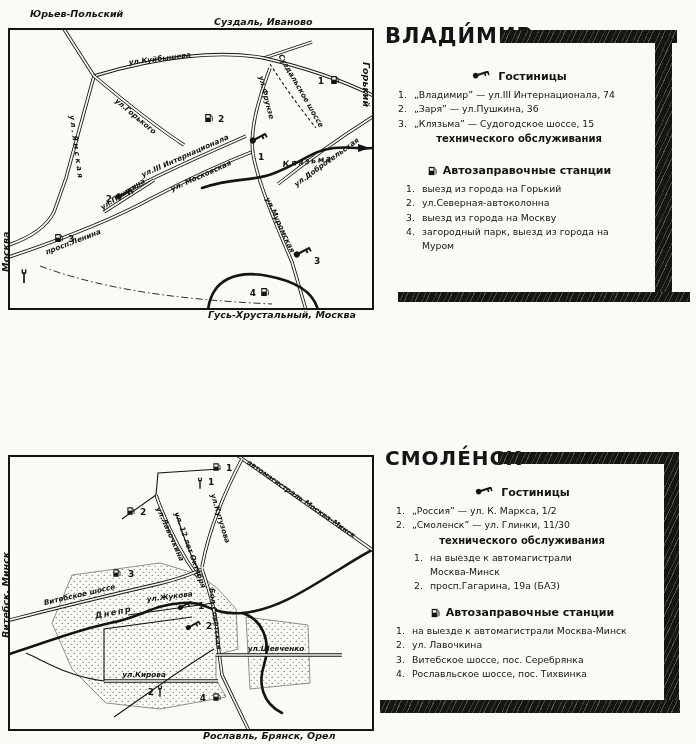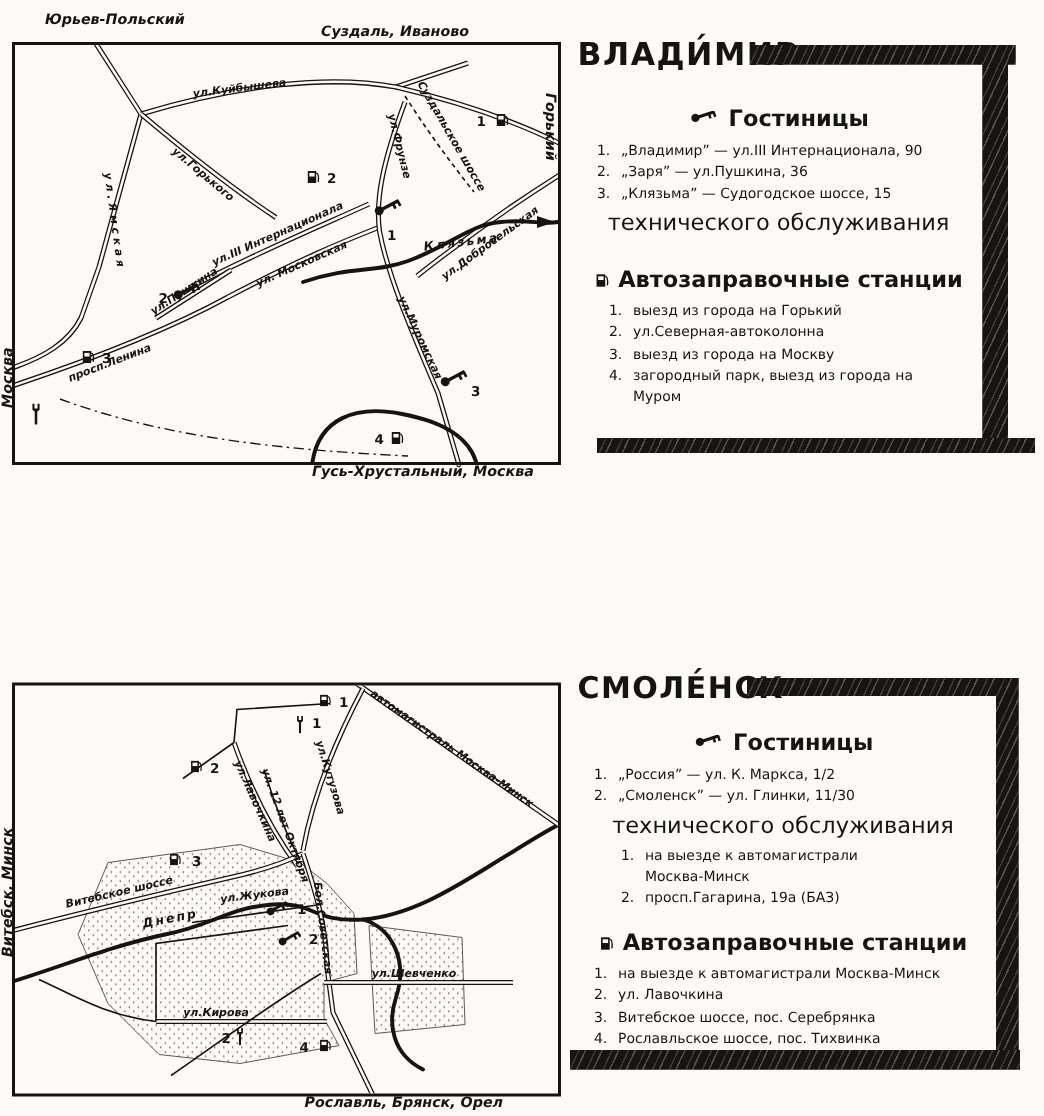--- a/index.html
+++ b/index.html
@@ -38,22 +38,22 @@
   
   .legend{position:absolute;}
   #legend-vladimir{left:380px;top:20px;width:312px;height:300px;}
   #legend-smolensk{left:380px;top:442px;width:312px;height:285px;}
   .city-title{position:absolute;left:5px;top:4px;margin:0;
     font:bold 21px "DejaVu Sans",sans-serif;letter-spacing:1px;}
   .bar{position:absolute;background:#171512;
     background-image:repeating-linear-gradient(115deg,#171512 0 5px,#3e3a33 5px 6px,#171512 6px 9px,#55504a 9px 10px);}
   .leg-body{position:absolute;font-size:9.3px;line-height:1.45;}
   .leg-head{display:flex;align-items:center;justify-content:center;gap:5px;
-    font-weight:bold;font-size:15px;margin:9px 0 3px;}
-  .leg-sub{text-align:center;font-weight:normal;font-size:15px;margin-bottom:3px;}
+    font-weight:bold;font-size:11px;margin:9px 0 3px;}
+  .leg-sub{text-align:center;font-weight:bold;font-size:10px;margin-bottom:3px;}
   .leg-addr{margin:2px 0 2px 34px;}
   .leg-list{list-style:none;margin:2px 0;padding:0 4px 0 8px;}
   .leg-list li{display:flex;margin-bottom:1px;}
   .leg-list .num{flex:0 0 16px;}
   .leg-list .txt{flex:1;}
   .leg-ic{flex:0 0 auto;}
 </style>
 </head>
 <body>
 
@@ -173,21 +173,21 @@
   <div class="leg-body" style="left:10px;top:40px;width:258px;">
     <div class="leg-head">
       <svg class="leg-ic" width="22" height="11" viewBox="-2 -6 24 12">
           <use href="#icon-key" transform="rotate(-18)"></use>
         </svg>
       <span>Гостиницы</span>
     </div>
     <ol class="leg-list">
       <li>
           <span class="num">1.</span>
-          <span class="txt">„Владимир” — ул.III Интернационала, 90</span>
+          <span class="txt">„Владимир” — ул.III Интернационала, 74</span>
         </li>
       <li>
           <span class="num">2.</span>
           <span class="txt">„Заря” — ул.Пушкина, 36</span>
         </li>
       <li>
           <span class="num">3.</span>
           <span class="txt">„Клязьма” — Судогодское шоссе, 15</span>
         </li>
     </ol>

